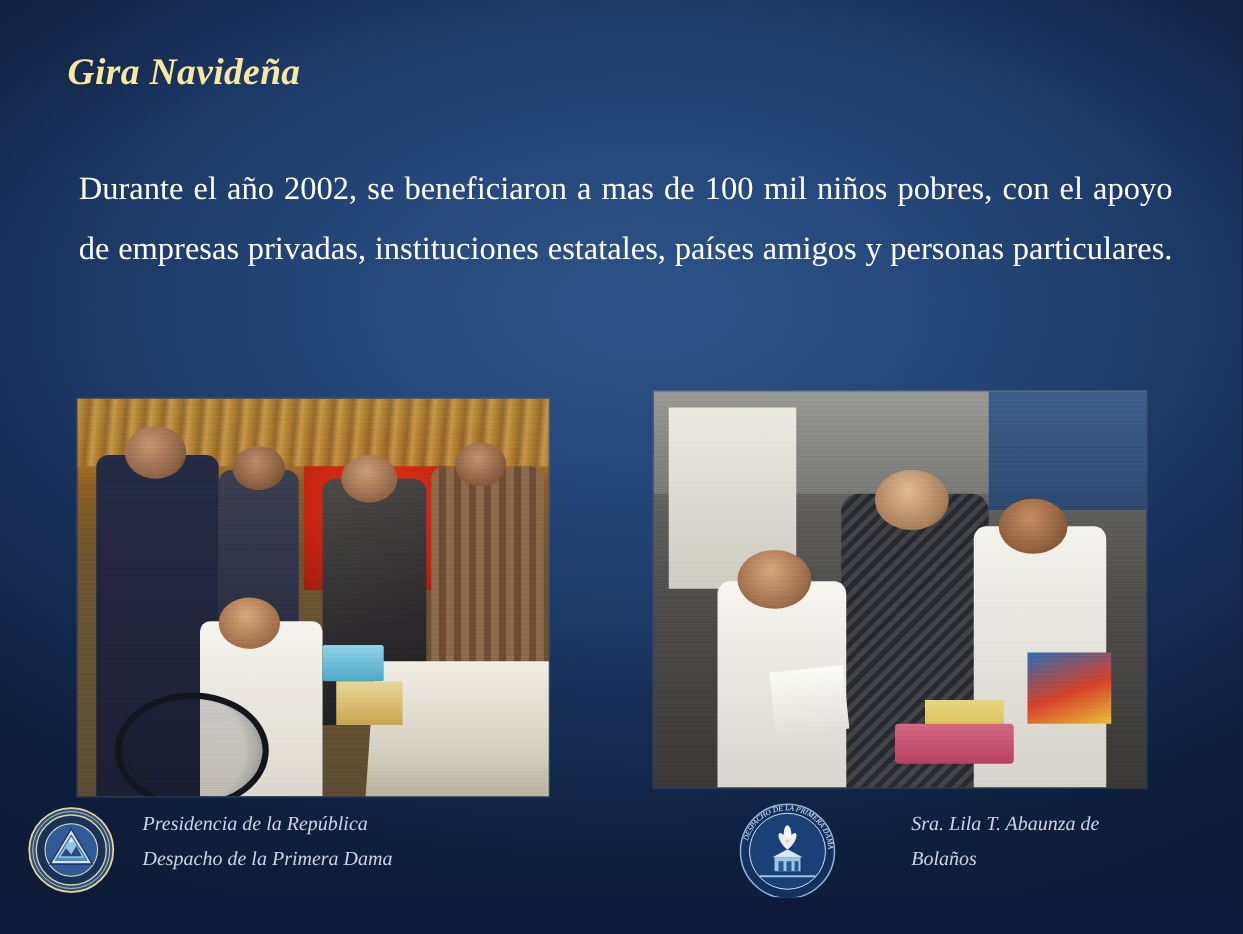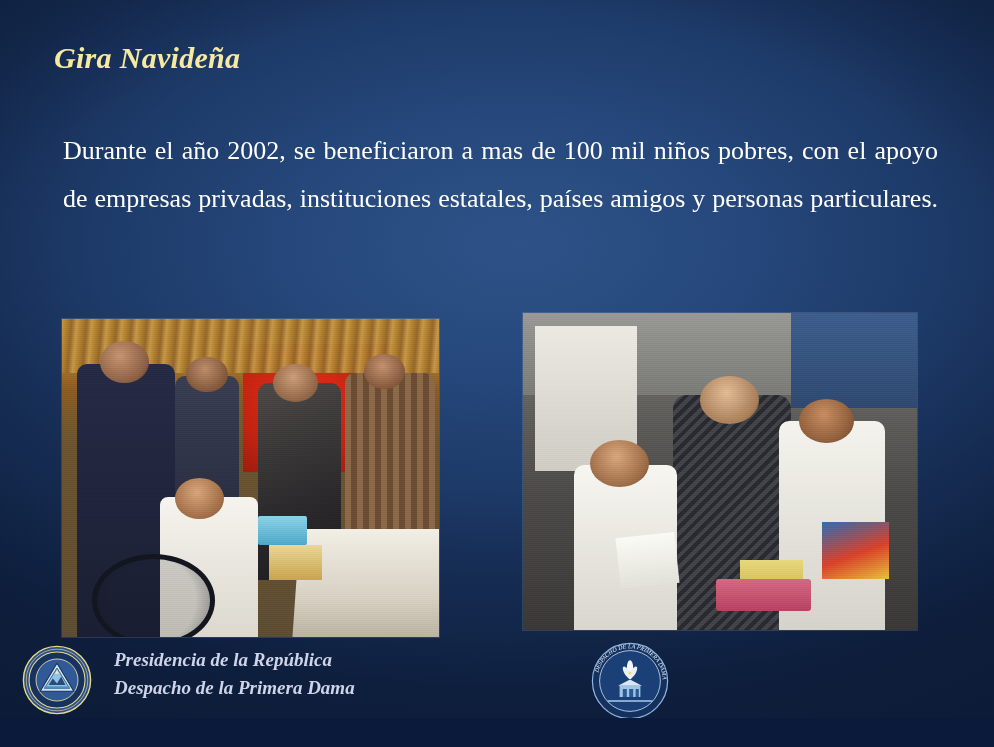--- a/index.html
+++ b/index.html
@@ -201,22 +201,22 @@
     background: repeating-linear-gradient(0deg, rgba(0,0,0,0.05) 0 1px, rgba(255,255,255,0.02) 1px 2px);
     mix-blend-mode: overlay;
   }
 
   
   .footer-text {
     position: absolute;
     color: #cfd4e8;
     font-family: "Liberation Serif", serif;
     font-style: italic;
-    font-weight: bold;
-    font-size: 19px;
+    font-weight: normal;
+    font-size: 16px;
     line-height: 28px;
     z-index: 5;
   }
   #footer-left  { left: 114px; top: 646px; }
   #footer-right { left: 729px; top: 646px; width: 220px; }
 
   .rule {
     position: absolute;
     height: 1px;
     background: #a9b4d4;
@@ -281,20 +281,24 @@
       <div class="rp-toy"></div>
       <div class="rp-grain"></div>
     </div>
   </div>
 
   <div class="footer-text" id="footer-left">
     <div>Presidencia de la República</div>
     <div>Despacho de la Primera Dama</div>
   </div>
 
+  <div class="footer-text" id="footer-right">
+    <div>Sra. Lila T.  Abaunza de</div>
+    <div>Bolaños</div>
+  </div>
 
   <div class="rule" id="rule-left"></div>
   <div class="rule" id="rule-right"></div>
 
   <div class="seal" id="seal-left">
     <svg viewBox="0 0 100 100" width="70" height="70" aria-hidden="true">
       <circle cx="50" cy="50" r="48" fill="#2b4f86" stroke="#e8d98a" stroke-width="2"></circle>
       <circle cx="50" cy="50" r="40" fill="#17325e" stroke="#e8d98a" stroke-width="1.5"></circle>
       <circle cx="50" cy="50" r="30" fill="#2f5a97" stroke="#f0e3a0" stroke-width="1.2"></circle>
       <polygon points="50,26 74,66 26,66" fill="#cfe4f5" stroke="#1a2f55" stroke-width="1.5"></polygon>

